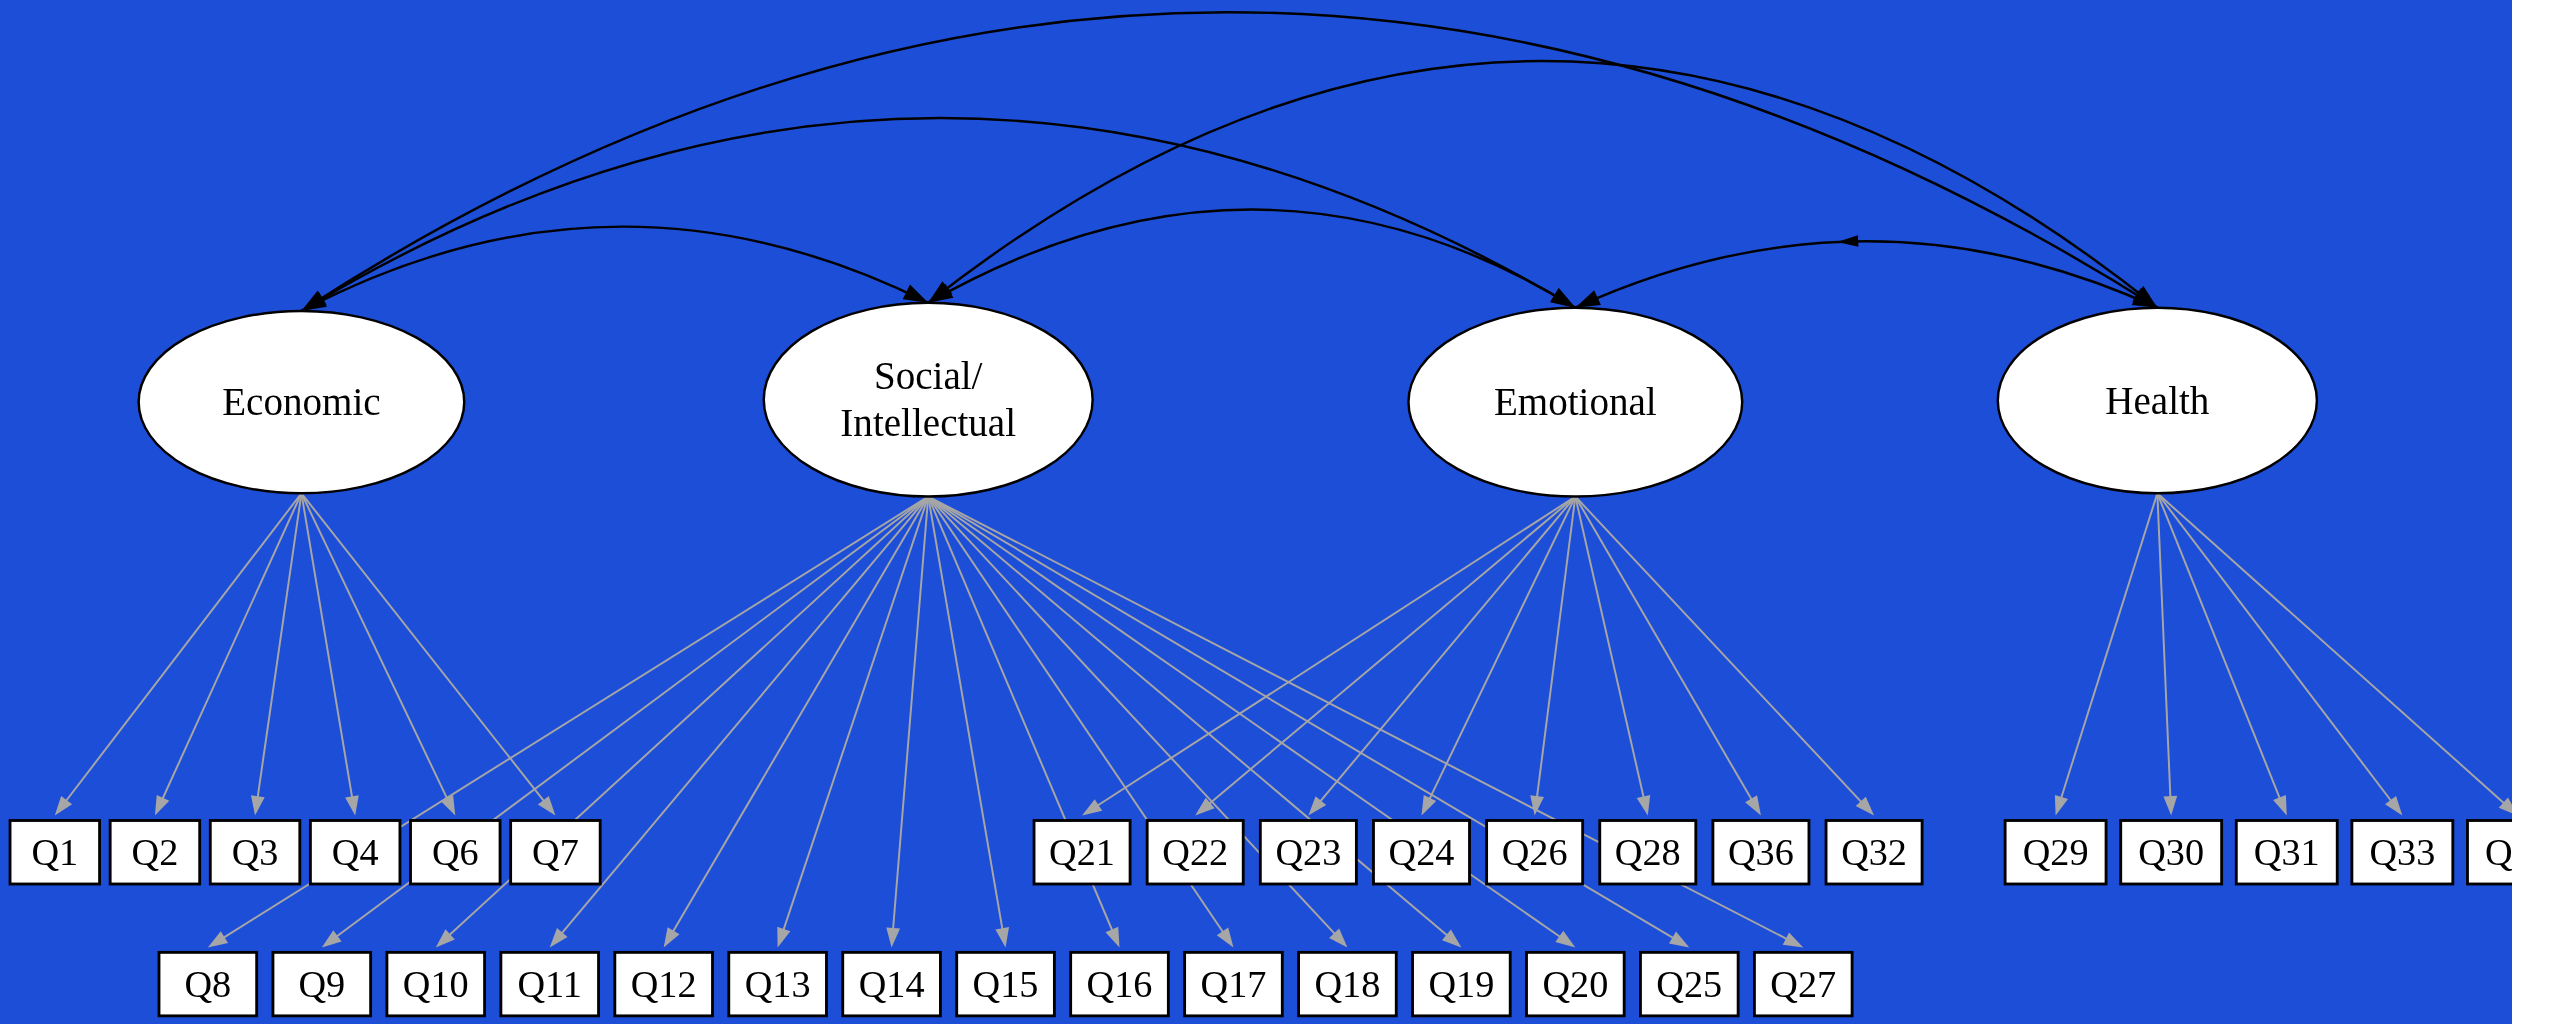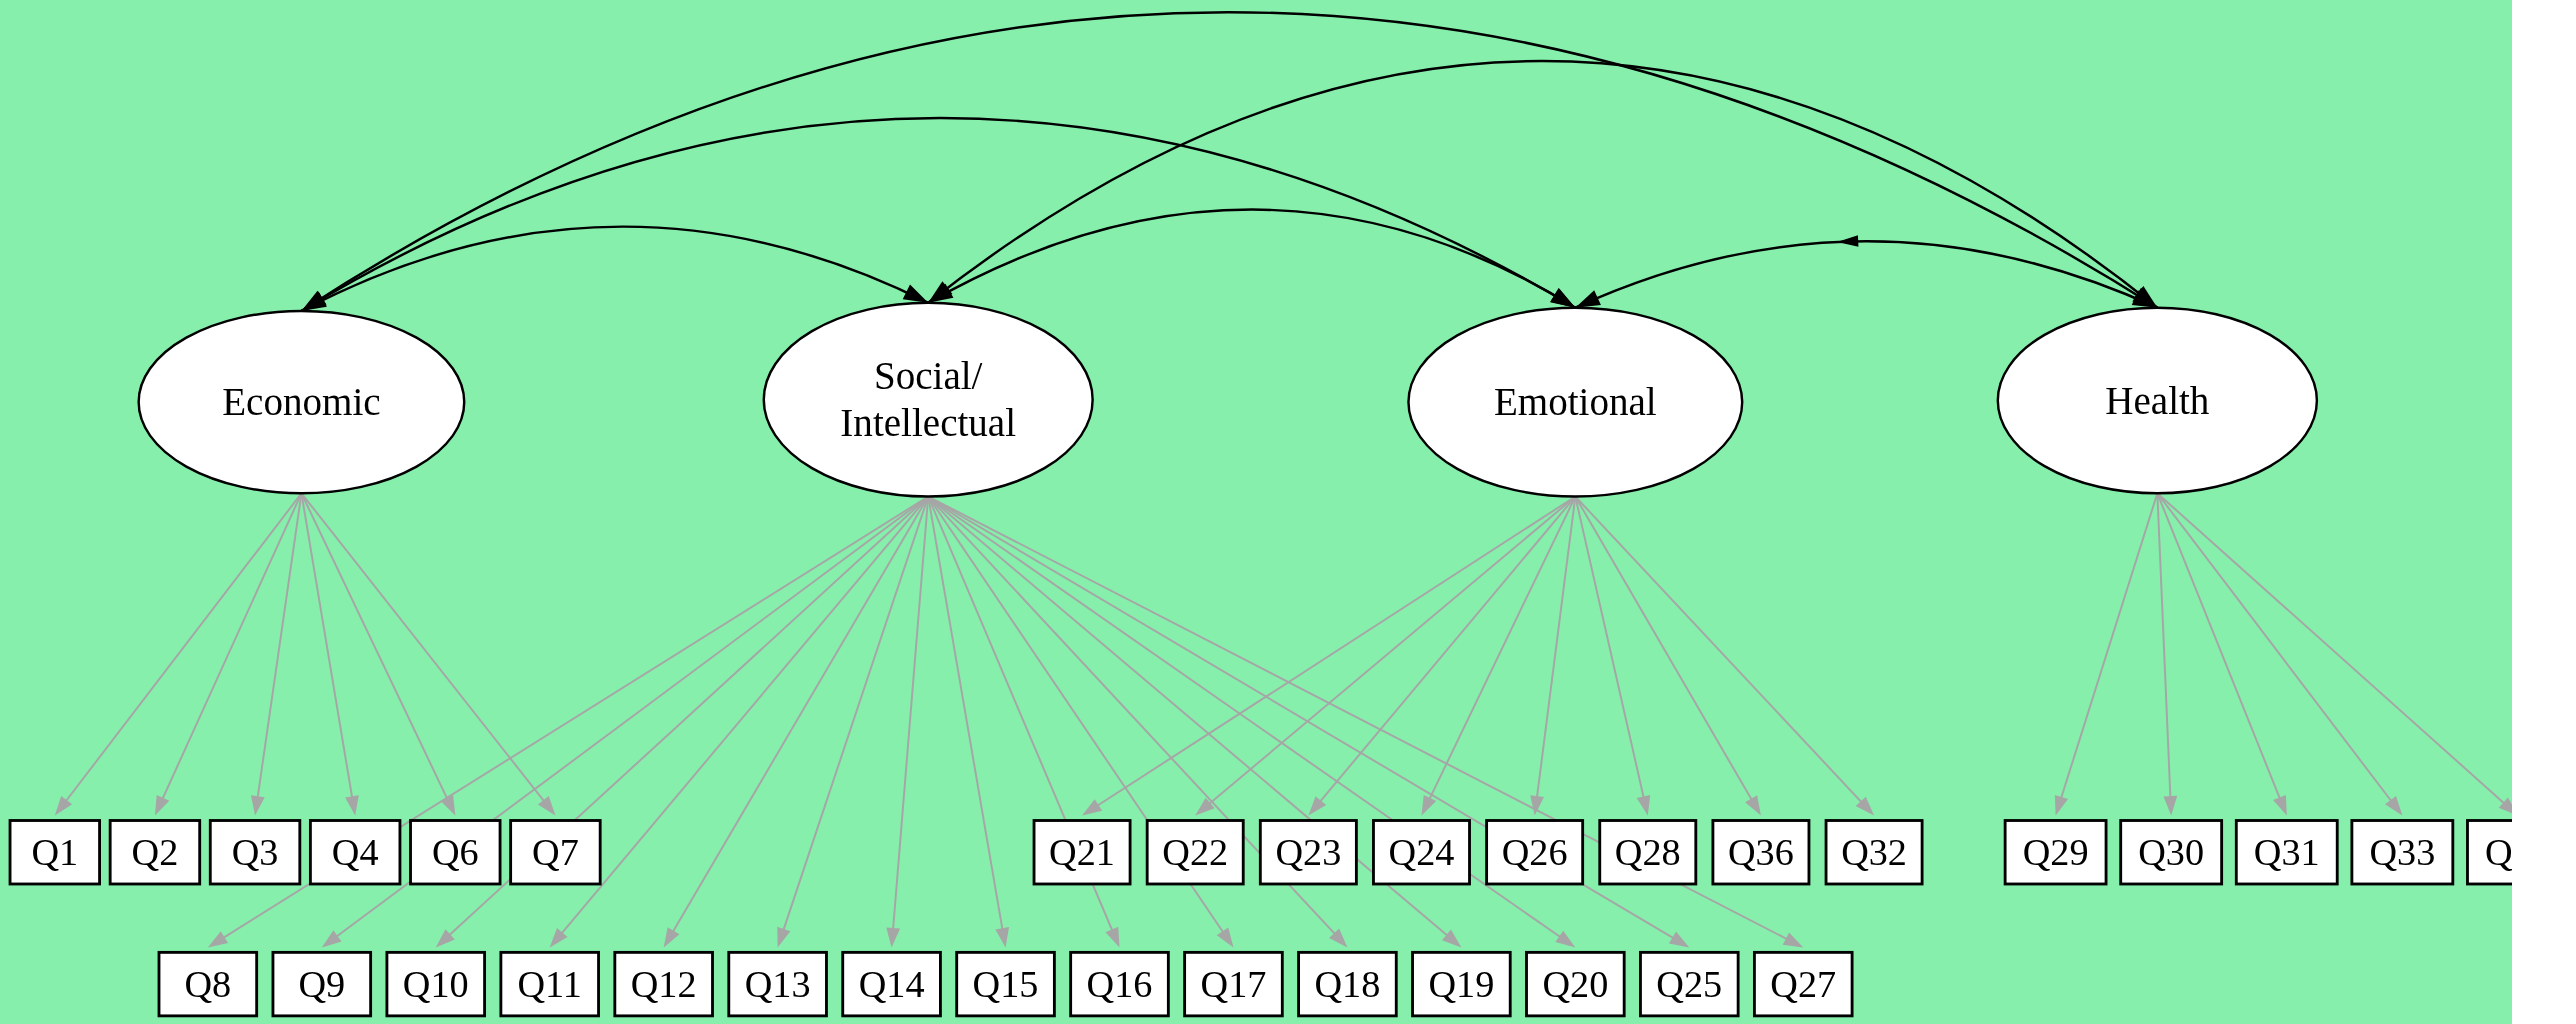--- a/index.html
+++ b/index.html
@@ -4,21 +4,21 @@
 <style>
   html, body {
     margin: 0;
     padding: 0;
     background: #ffffff;
   }
   .canvas {
     position: relative;
     width: 2512px;
     height: 1024px;
-    background: #86efac;
+    background: #1d4ed8;
     overflow: hidden;
   }
   svg {
     display: block;
     width: 2576px;
     height: 1024px;
   }
   text {
     font-family: "Liberation Serif", "DejaVu Serif", serif;
     fill: #000000;

